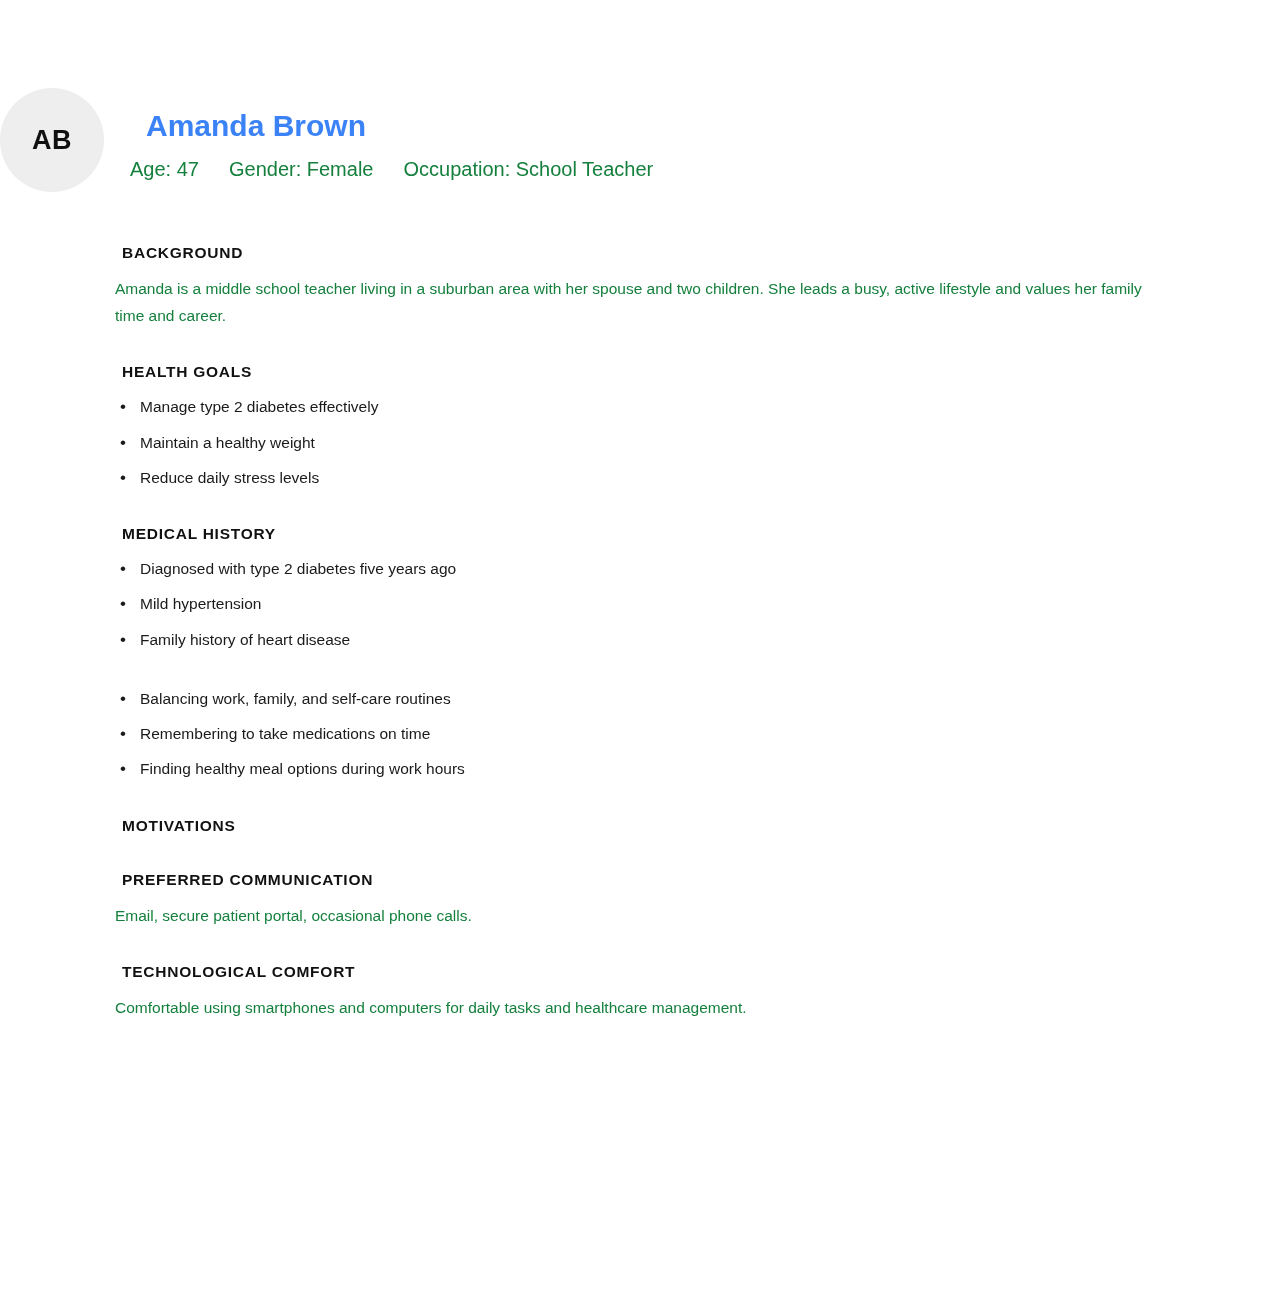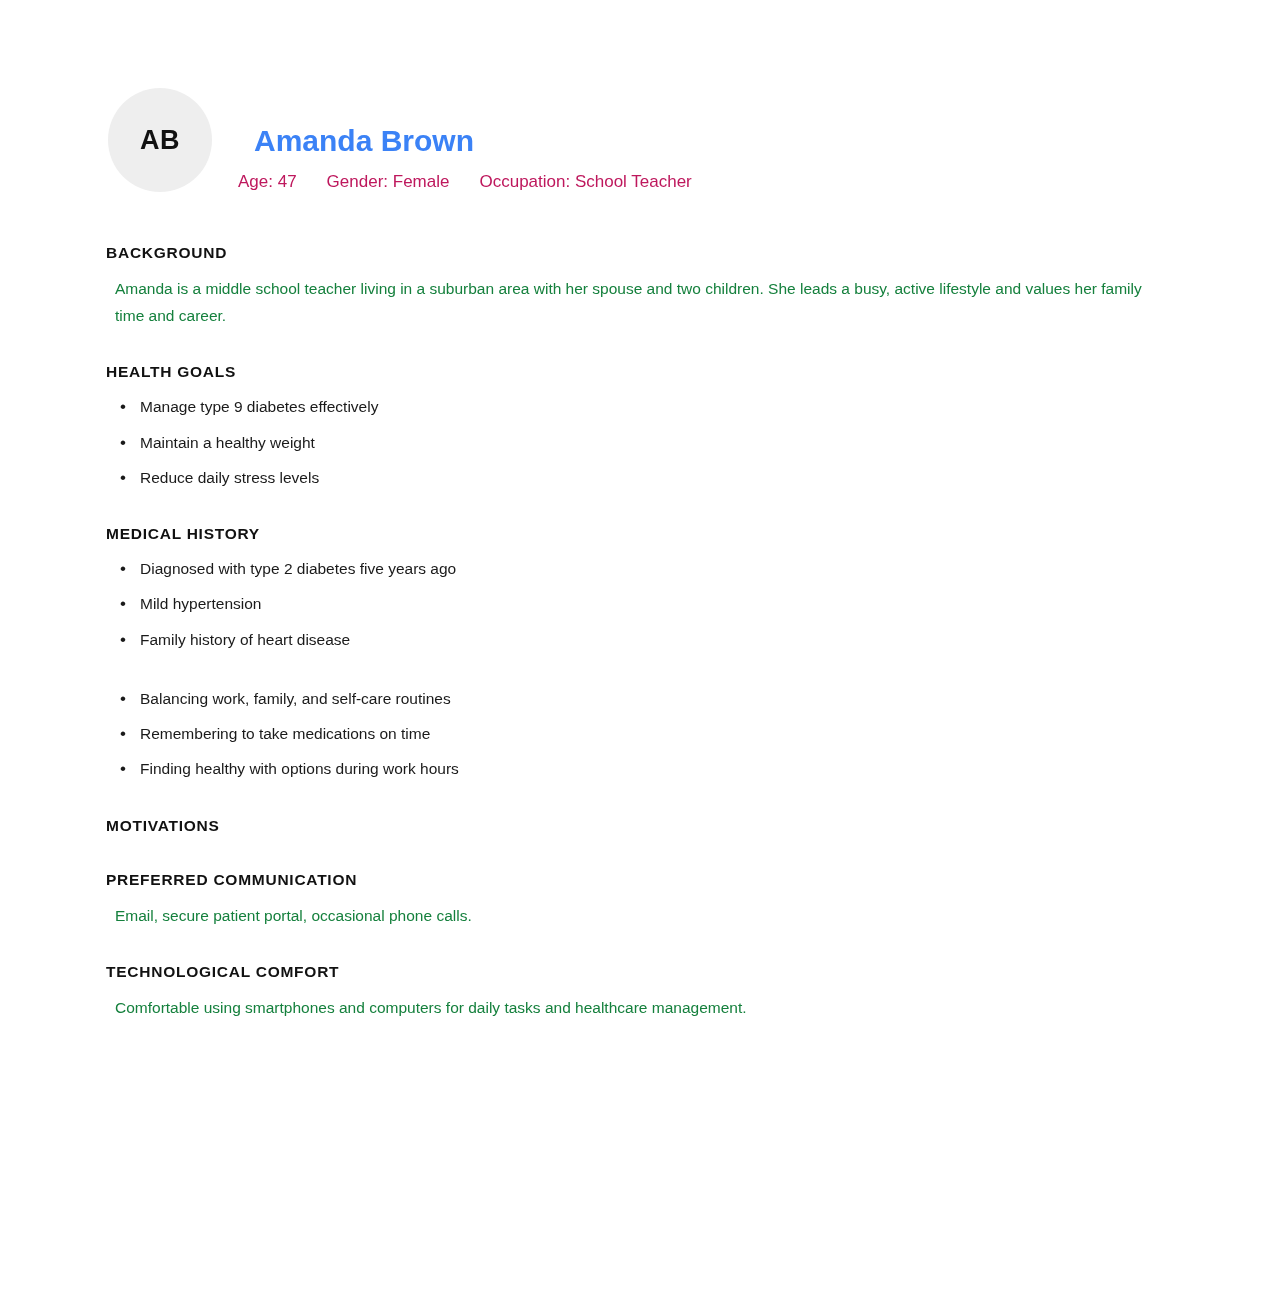--- a/index.html
+++ b/index.html
@@ -19,22 +19,21 @@
   .page {
     width: 1278px;
     height: 1300px;
     padding: 88px 0 0 0;
     background: #ffffff;
   }
 
   
   .persona-header {
     display: flex;
-    align-items: flex-end;
-    padding-left: 108px;
+    align-items: center;
     margin-bottom: 52px;
   }
   .avatar {
     width: 104px;
     height: 104px;
     border-radius: 50%;
     background: #eeeeee;
     display: flex;
     align-items: center;
     justify-content: center;
@@ -55,40 +54,40 @@
     font-weight: bold;
     line-height: 1.15;
     margin: 0 0 14px 16px;
     color: #3b82f6;
   }
   .meta-row {
     display: flex;
     align-items: baseline;
   }
   .meta-item {
-    font-size: 17px;
-    color: #be185d;
+    font-size: 20px;
+    color: #15803d;
     margin-right: 30px;
     white-space: nowrap;
   }
   .meta-item:last-child { margin-right: 4px; }
 
   
   .section {
     padding-left: 106px;
     padding-right: 100px;
     margin-bottom: 30px;
   }
   .section-heading {
     font-size: 15.5px;
     font-weight: bold;
     letter-spacing: 0.75px;
     text-transform: uppercase;
     color: #111111;
-    margin: 0 0 14px 0;
+    margin: 0 0 14px 16px;
   }
   .section-paragraph {
     font-size: 15.5px;
     line-height: 1.72;
     color: #15803d;
     margin: 0;
     padding-left: 9px;
     max-width: 1045px;
   }
   .section-list {
@@ -137,40 +136,40 @@
   </div>
 
   <section class="section tight">
     <h2 class="section-heading">BACKGROUND</h2>
     <p class="section-paragraph">Amanda is a middle school teacher living in a suburban area with her spouse and two children. She leads a busy, active lifestyle and values her family time and career.</p>
   </section>
 
   <section class="section list-section">
     <h2 class="section-heading">HEALTH GOALS</h2>
     <ul class="section-list">
-      <li>Manage type 9 diabetes effectively</li>
+      <li>Manage type 2 diabetes effectively</li>
       <li>Maintain a healthy weight</li>
       <li>Reduce daily stress levels</li>
     </ul>
   </section>
 
   <section class="section list-section">
     <h2 class="section-heading">MEDICAL HISTORY</h2>
     <ul class="section-list">
       <li>Diagnosed with type 2 diabetes five years ago</li>
       <li>Mild hypertension</li>
       <li>Family history of heart disease</li>
     </ul>
   </section>
 
   <section class="section list-section">
     <ul class="section-list">
       <li>Balancing work, family, and self-care routines</li>
       <li>Remembering to take medications on time</li>
-      <li>Finding healthy with options during work hours</li>
+      <li>Finding healthy meal options during work hours</li>
     </ul>
   </section>
 
   <section class="section list-section">
     <h2 class="section-heading">MOTIVATIONS</h2>
   </section>
 
   <section class="section tight">
     <h2 class="section-heading">PREFERRED COMMUNICATION</h2>
     <p class="section-paragraph">Email, secure patient portal, occasional phone calls.</p>

